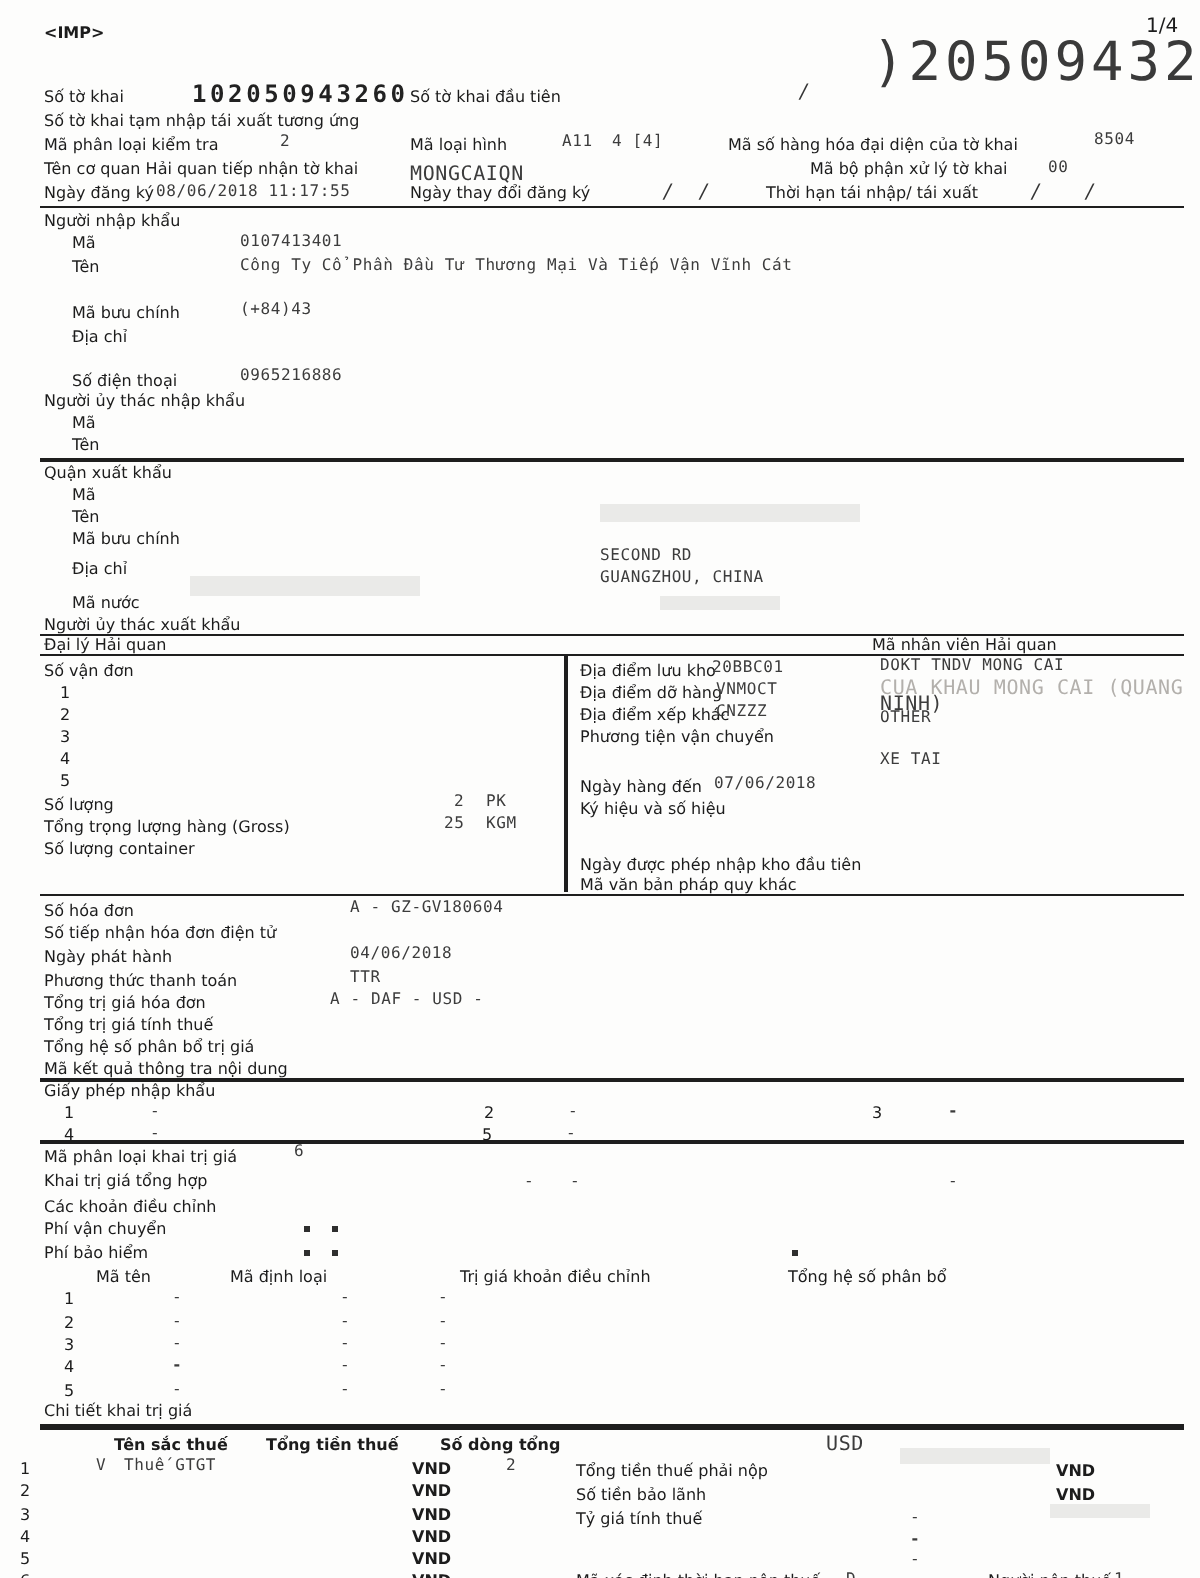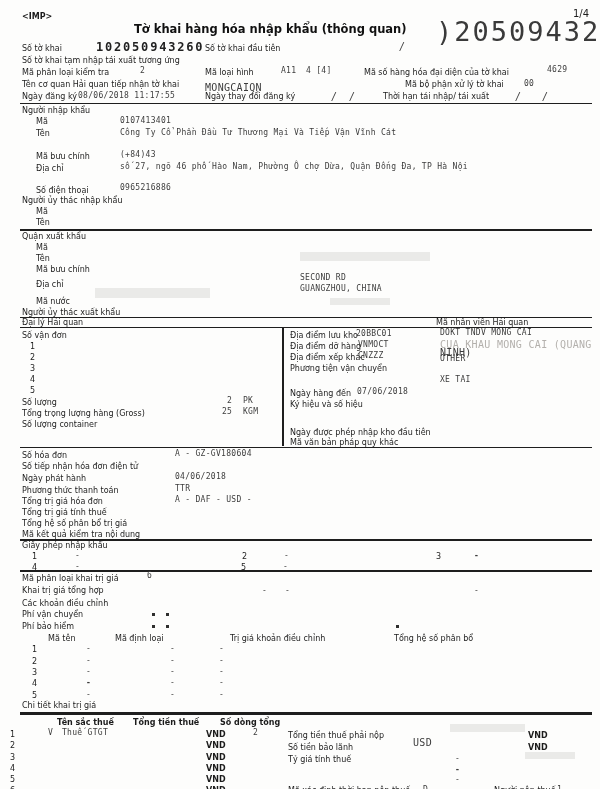--- a/index.html
+++ b/index.html
@@ -25,37 +25,36 @@
   .slash{position:absolute;font-family:"DejaVu Sans",sans-serif;font-size:10px;color:#333;
          font-style:italic;}
 </style>
 </head>
 <body>
 
 <div id="page">
 
   <span class="lbl b" style="left:22px;top:12px">&lt;IMP&gt;</span>
   <span class="lbl sm" style="left:573px;top:8px">1/4</span>
-  <div class="title">Tờ khai hàng hóa nhập khẩu (thông quan)</div>
   <div class="huge">)205094326(</div>
 
   <span class="lbl" style="left:22px;top:44px">Số tờ khai</span>
   <span class="bigno" style="left:96px;top:40px">102050943260</span>
   <span class="lbl" style="left:205px;top:44px">Số tờ khai đầu tiên</span>
   <span class="slash" style="left:400px;top:41px">/</span>
 
   <span class="lbl" style="left:22px;top:56px">Số tờ khai tạm nhập tái xuất tương ứng</span>
 
   <span class="lbl" style="left:22px;top:68px">Mã phân loại kiểm tra</span>
   <span class="val" style="left:140px;top:67px">2</span>
   <span class="lbl" style="left:205px;top:68px">Mã loại hình</span>
   <span class="val" style="left:281px;top:67px">A11</span>
   <span class="val" style="left:306px;top:67px">4 [4]</span>
   <span class="lbl" style="left:364px;top:68px">Mã số hàng hóa đại diện của tờ khai</span>
-  <span class="val" style="left:547px;top:66px">4629</span>
+  <span class="val" style="left:547px;top:66px">8504</span>
 
   <span class="lbl" style="left:22px;top:80px">Tên cơ quan Hải quan tiếp nhận tờ khai</span>
   <span class="val sm" style="left:205px;top:82px">MONGCAIQN</span>
   <span class="lbl" style="left:405px;top:80px">Mã bộ phận xử lý tờ khai</span>
   <span class="val" style="left:524px;top:80px">00</span>
 
   <span class="lbl" style="left:22px;top:92px">Ngày đăng ký</span>
   <span class="val" style="left:78px;top:92px">08/06/2018 11:17:55</span>
   <span class="lbl" style="left:205px;top:92px">Ngày thay đổi đăng ký</span>
   <span class="slash" style="left:332px;top:91px">/</span>
@@ -67,21 +66,20 @@
   <div class="hr" style="left:20px;top:103px;width:572px"></div>
 
   <span class="lbl" style="left:22px;top:106px">Người nhập khẩu</span>
   <span class="lbl" style="left:36px;top:117px">Mã</span>
   <span class="val" style="left:120px;top:117px">0107413401</span>
   <span class="lbl" style="left:36px;top:129px">Tên</span>
   <span class="val" style="left:120px;top:129px">Công Ty Cổ Phần Đầu Tư Thương Mại Và Tiếp Vận Vĩnh Cát</span>
   <span class="lbl" style="left:36px;top:152px">Mã bưu chính</span>
   <span class="val" style="left:120px;top:151px">(+84)43</span>
   <span class="lbl" style="left:36px;top:164px">Địa chỉ</span>
-  <span class="val" style="left:120px;top:163px">số 27, ngõ 46 phố Hào Nam, Phường Ô chợ Dừa, Quận Đống Đa, TP Hà Nội</span>
   <span class="lbl" style="left:36px;top:186px">Số điện thoại</span>
   <span class="val" style="left:120px;top:184px">0965216886</span>
   <span class="lbl" style="left:22px;top:196px">Người ủy thác nhập khẩu</span>
   <span class="lbl" style="left:36px;top:207px">Mã</span>
   <span class="lbl" style="left:36px;top:218px">Tên</span>
 
   <div class="hr" style="left:20px;top:229px;width:572px;height:2px"></div>
 
   <span class="lbl" style="left:22px;top:232px">Quận xuất khẩu</span>
   <span class="lbl" style="left:36px;top:243px">Mã</span>
@@ -138,24 +136,24 @@
   <div class="hr" style="left:20px;top:447px;width:572px"></div>
 
   <span class="lbl" style="left:22px;top:451px">Số hóa đơn</span>
   <span class="val" style="left:175px;top:450px">A - GZ-GV180604</span>
   <span class="lbl" style="left:22px;top:462px">Số tiếp nhận hóa đơn điện tử</span>
   <span class="lbl" style="left:22px;top:474px">Ngày phát hành</span>
   <span class="val" style="left:175px;top:473px">04/06/2018</span>
   <span class="lbl" style="left:22px;top:486px">Phương thức thanh toán</span>
   <span class="val" style="left:175px;top:485px">TTR</span>
   <span class="lbl" style="left:22px;top:497px">Tổng trị giá hóa đơn</span>
-  <span class="val" style="left:175px;top:496px">A - DAF - USD -</span>
+  <span class="val" style="left:165px;top:496px">A - DAF - USD -</span>
   <span class="lbl" style="left:22px;top:508px">Tổng trị giá tính thuế</span>
   <span class="lbl" style="left:22px;top:519px">Tổng hệ số phân bổ trị giá</span>
-  <span class="lbl" style="left:22px;top:530px">Mã kết quả kiểm tra nội dung</span>
+  <span class="lbl" style="left:22px;top:530px">Mã kết quả thông tra nội dung</span>
 
   <div class="hr" style="left:20px;top:539px;width:572px;height:2px"></div>
 
   <span class="lbl" style="left:22px;top:541px">Giấy phép nhập khẩu</span>
   <span class="lbl" style="left:32px;top:552px">1</span>
   <span class="val" style="left:75px;top:552px">-</span>
   <span class="lbl" style="left:242px;top:552px">2</span>
   <span class="val" style="left:284px;top:552px">-</span>
   <span class="lbl" style="left:436px;top:552px">3</span>
   <span class="val b" style="left:474px;top:552px">-</span>
@@ -228,21 +226,21 @@
   <span class="lbl" style="left:10px;top:775px">5</span>
   <span class="lbl b" style="left:206px;top:775px">VND</span>
   <span class="lbl" style="left:10px;top:786px">6</span>
   <span class="lbl b" style="left:206px;top:786px">VND</span>
 
   <span class="lbl" style="left:288px;top:731px">Tổng tiền thuế phải nộp</span>
   <span class="lbl b" style="left:528px;top:731px">VND</span>
   <span class="lbl" style="left:288px;top:743px">Số tiền bảo lãnh</span>
   <span class="lbl b" style="left:528px;top:743px">VND</span>
   <span class="lbl" style="left:288px;top:755px">Tỷ giá tính thuế</span>
-  <span class="val sm" style="left:413px;top:737px">USD</span>
+  <span class="val sm" style="left:413px;top:717px">USD</span>
   <span class="val" style="left:455px;top:755px">-</span>
   <span class="val b" style="left:455px;top:766px">-</span>
   <span class="val" style="left:455px;top:776px">-</span>
   <span class="lbl" style="left:288px;top:786px">Mã xác định thời hạn nộp thuế</span>
   <span class="val" style="left:423px;top:786px">D</span>
   <span class="lbl" style="left:494px;top:786px">Người nộp thuế</span>
   <span class="val" style="left:557px;top:786px">1</span>
 
   <div class="blob" style="left:450px;top:724px;width:75px;height:8px"></div>
   <div class="blob" style="left:525px;top:752px;width:50px;height:7px"></div>

